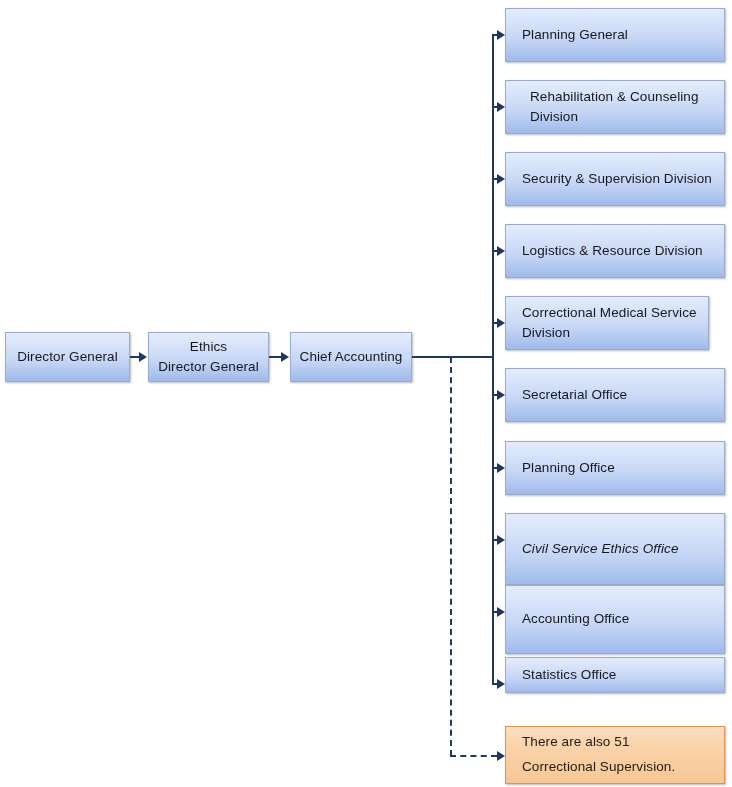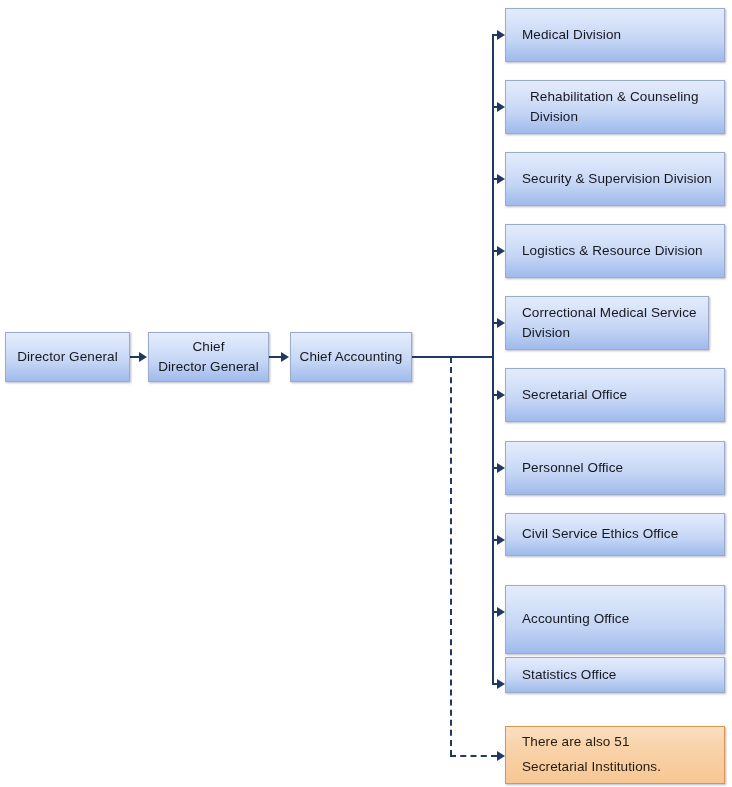--- a/index.html
+++ b/index.html
@@ -93,40 +93,40 @@
 <body>
 
 <div id="org-chart">
 
   <div class="node chain" style="left:5px; top:332px; width:125px; height:50px;">
     <span class="label">Director General</span>
   </div>
 
   <div class="node chain" style="left:148px; top:332px; width:121px; height:50px;">
     <span class="label">
-      <span>Chief</span><br>
+      <span>Ethics</span><br>
       <span>Director General</span>
     </span>
   </div>
 
   <div class="node chain" style="left:290px; top:332px; width:122px; height:50px;">
     <span class="label">Chief Accounting</span>
   </div>
 
   <div class="conn h" style="left:130px; top:356px; width:10px;"></div>
   <div class="arrow" style="left:139px; top:352px;"></div>
 
   <div class="conn h" style="left:269px; top:356px; width:12px;"></div>
   <div class="arrow" style="left:281px; top:352px;"></div>
 
   <div class="conn h" style="left:412px; top:356px; width:82px;"></div>
   <div class="conn v" style="left:492px; top:34px; height:650px;"></div>
 
   <div class="node leaf" style="left:505px; top:8px; width:220px; height:54px;">
-    <span class="label">Medical Division</span>
+    <span class="label">Planning General</span>
   </div>
   <div class="conn h" style="left:492px; top:34px; width:5px;"></div>
   <div class="arrow" style="left:497px; top:30px;"></div>
 
   <div class="node leaf" style="left:505px; top:80px; width:220px; height:54px;padding-left:24px;">
     <span class="label">Rehabilitation &amp; Counseling Division</span>
   </div>
   <div class="conn h" style="left:492px; top:106px; width:5px;"></div>
   <div class="arrow" style="left:497px; top:102px;"></div>
 
@@ -148,26 +148,26 @@
   <div class="conn h" style="left:492px; top:322px; width:5px;"></div>
   <div class="arrow" style="left:497px; top:318px;"></div>
 
   <div class="node leaf" style="left:505px; top:368px; width:220px; height:54px;">
     <span class="label">Secretarial Office</span>
   </div>
   <div class="conn h" style="left:492px; top:394px; width:5px;"></div>
   <div class="arrow" style="left:497px; top:390px;"></div>
 
   <div class="node leaf" style="left:505px; top:441px; width:220px; height:54px;">
-    <span class="label">Personnel Office</span>
+    <span class="label">Planning Office</span>
   </div>
   <div class="conn h" style="left:492px; top:467px; width:5px;"></div>
   <div class="arrow" style="left:497px; top:463px;"></div>
 
-  <div class="node leaf" style="left:505px; top:513px; width:220px; height:43px;">
+  <div class="node leaf" style="left:505px; top:513px; width:220px; height:72px;font-style:italic;">
     <span class="label">Civil Service Ethics Office</span>
   </div>
   <div class="conn h" style="left:492px; top:539px; width:5px;"></div>
   <div class="arrow" style="left:497px; top:535px;"></div>
 
   <div class="node leaf" style="left:505px; top:585px; width:220px; height:69px;">
     <span class="label">Accounting Office</span>
   </div>
   <div class="conn h" style="left:492px; top:611px; width:5px;"></div>
   <div class="arrow" style="left:497px; top:607px;"></div>
@@ -178,17 +178,17 @@
   <div class="conn h" style="left:492px; top:683px; width:5px;"></div>
   <div class="arrow" style="left:497px; top:679px;"></div>
 
   <div class="dashed-v" style="left:450px; top:357px; height:399px;"></div>
   <div class="dashed-h" style="left:450px; top:755px; width:47px;"></div>
   <div class="arrow" style="left:497px; top:751px;"></div>
 
   <div class="node note" style="left:505px; top:726px; width:220px; height:58px;">
     <span class="label">
       <span>There are also 51</span><br>
-      <span>Secretarial Institutions.</span>
+      <span>Correctional Supervision.</span>
     </span>
   </div>
 
 </div>
 
 </body></html>

